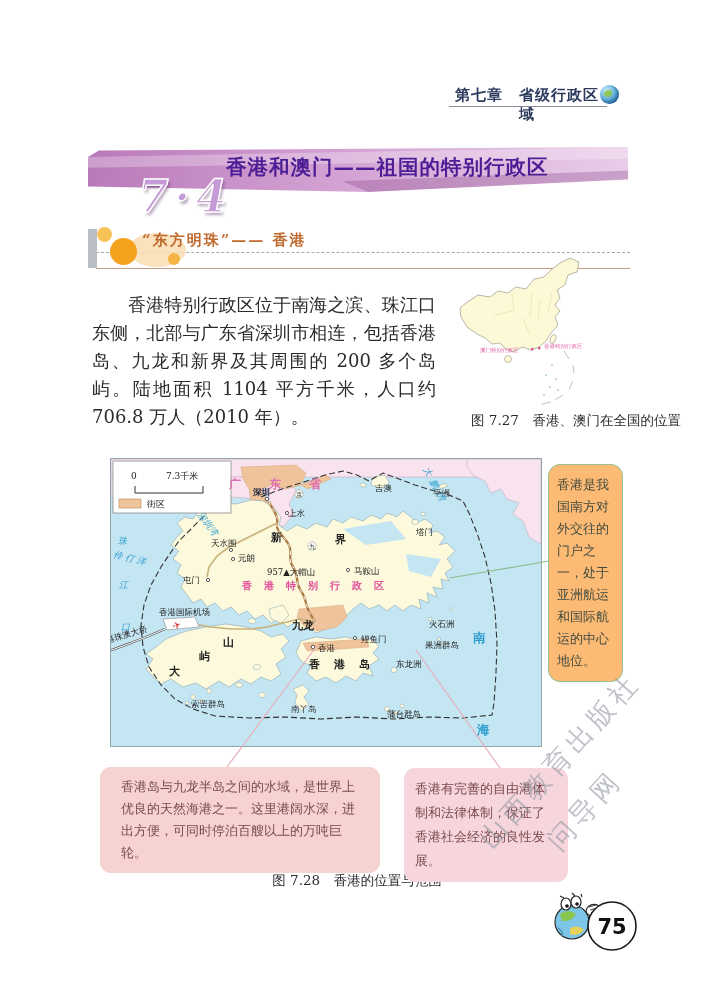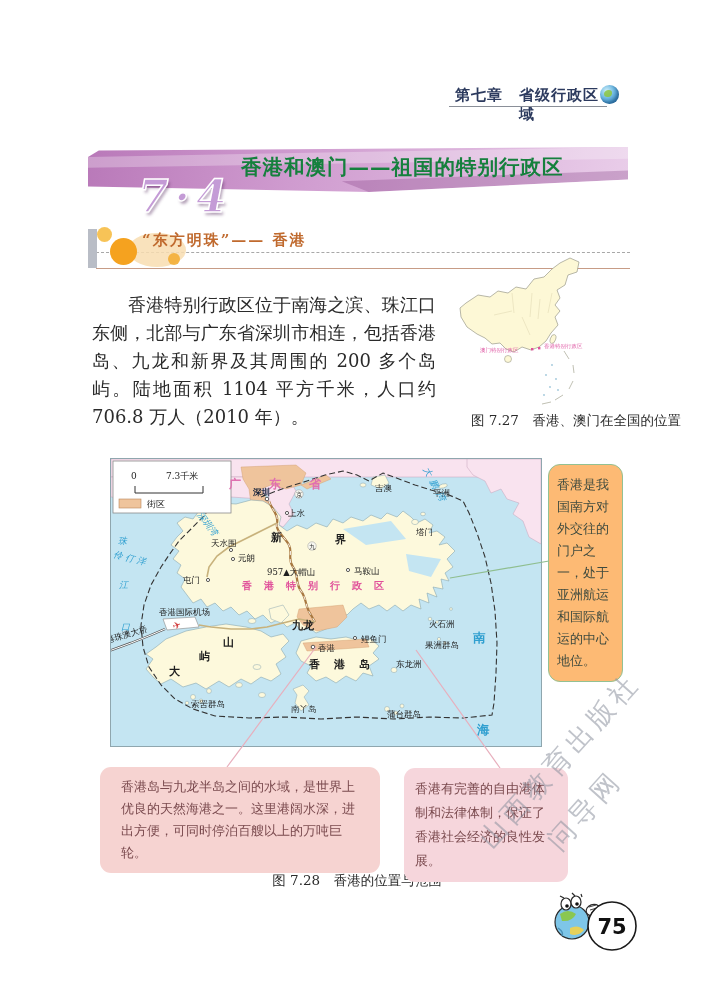--- a/index.html
+++ b/index.html
@@ -23,21 +23,21 @@
       clip-path:polygon(0 22%,2% 8%,100% 0,100% 72%,52% 100%,0 88%);}
   #banner::before{content:"";position:absolute;left:0;top:0;width:100%;height:100%;
       background:rgba(255,255,255,.28);
       clip-path:polygon(0 22%,100% 0,100% 26%,0 46%);}
   #banner::after{content:"";position:absolute;left:0;top:0;width:100%;height:100%;
       background:rgba(122,52,122,.28);
       clip-path:polygon(52% 100%,100% 72%,100% 52%,47% 76%);}
   #banner-number{left:138px;top:130px;font-size:44px;font-weight:900;font-style:italic;
       color:#c49bd6;letter-spacing:6px;-webkit-text-stroke:1.5px #ffffff;
       text-shadow:2px 3px 3px rgba(90,50,100,.45);margin-top:41px;}
-  #banner-title{left:241px;top:153px;font-size:20.5px;font-weight:700;color:#15803d;letter-spacing:1px;}
+  #banner-title{left:226px;top:153px;font-size:20.5px;font-weight:700;color:#4c1d95;letter-spacing:1px;}
 
   
   #sec-bar{left:88px;top:229px;width:9px;height:39px;background:#b9bdc6;}
   #sec-dash{left:96px;top:252px;width:534px;height:0;border-top:1.5px dashed #a8a8a8;}
   #sec-line{left:96px;top:268px;width:534px;height:1px;background:#c79c86;}
   .dot{border-radius:50%;}
   #dot-halo{left:128px;top:233px;width:58px;height:34px;border-radius:50%;background:#f8ddb0;opacity:.85;}
   #dot-big{left:110px;top:238px;width:27px;height:27px;background:#f5a21f;}
   #dot-s1{left:97px;top:227px;width:15px;height:15px;background:#f6bc45;opacity:.9;}
   #dot-s2{left:168px;top:253px;width:12px;height:12px;background:#f3ae35;opacity:.9;}

